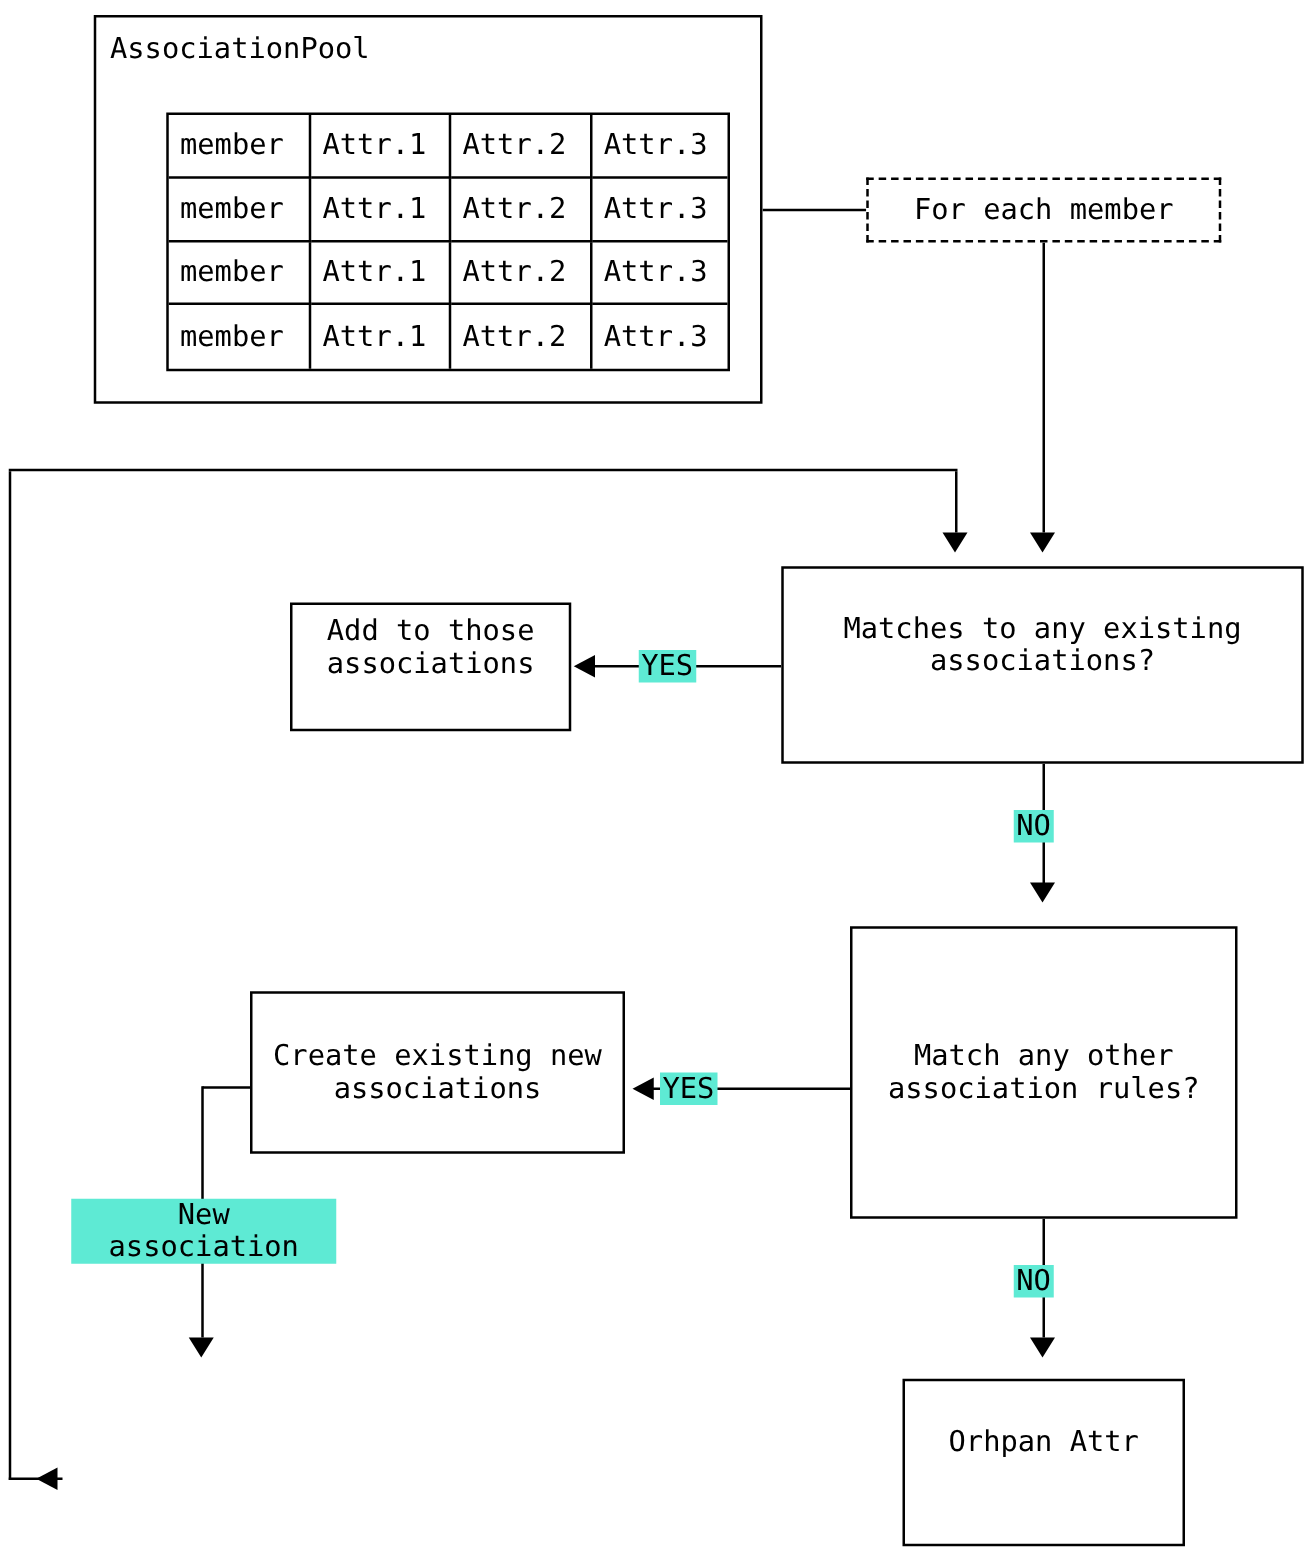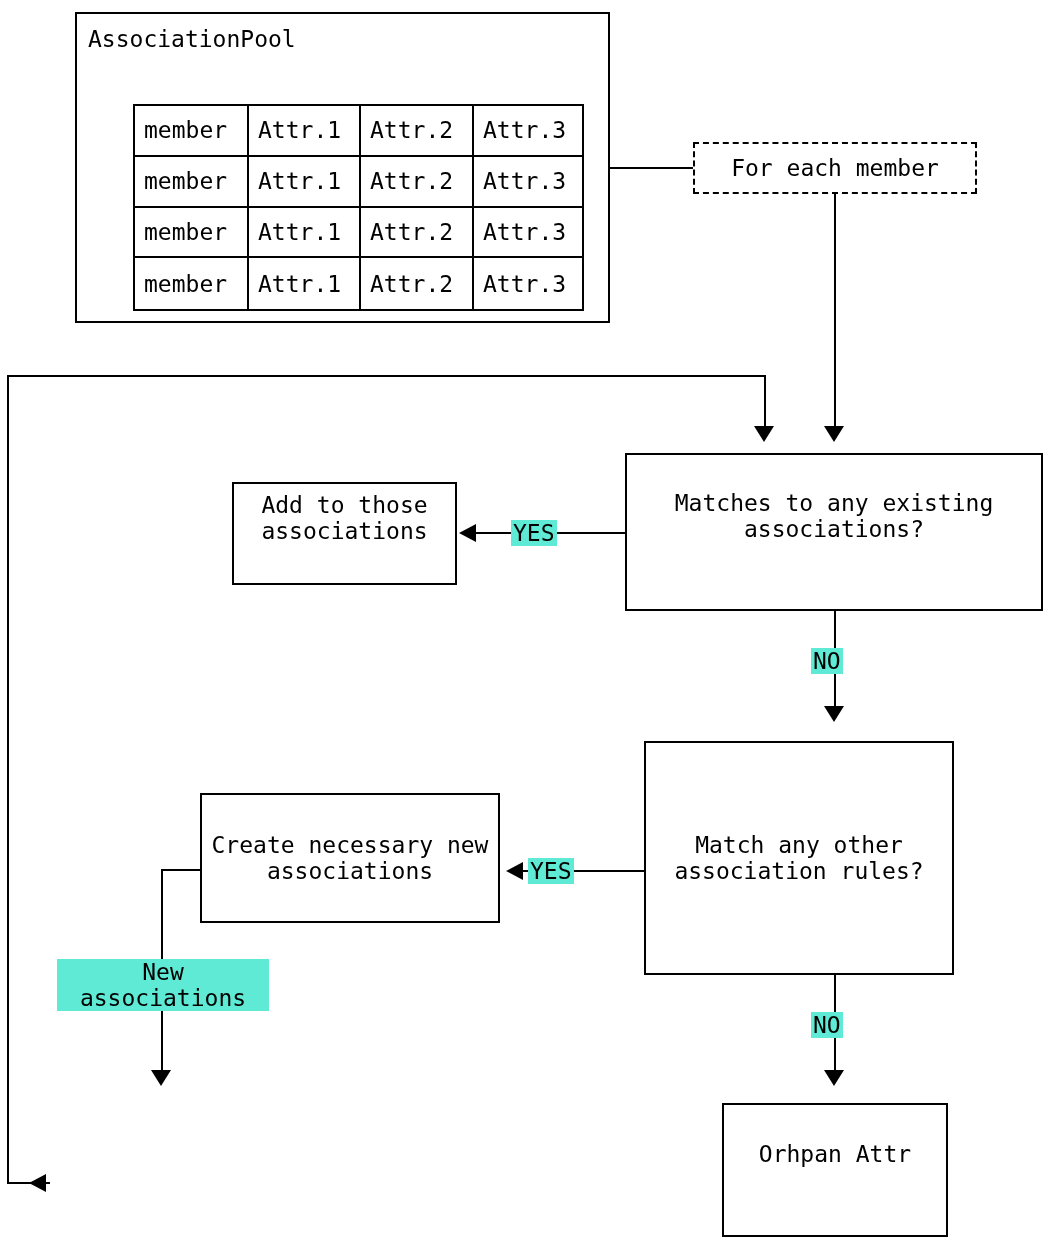--- a/index.html
+++ b/index.html
@@ -20,21 +20,21 @@
   .hline{height:2px}
   .vline{width:2px}
   .arr-down,.arr-left{position:absolute;width:0;height:0;z-index:3}
   .arr-down{border-left:10px solid transparent;border-right:10px solid transparent;border-top:16px solid #000}
   .arr-left{border-top:9px solid transparent;border-bottom:9px solid transparent;border-right:17px solid #000}
   .edge-label{position:absolute;background:#5eead4;padding:0 2px;text-align:center;white-space:pre-line;z-index:4}
   #pool-title{position:absolute;left:11px;top:12px}
   #member-table{
     position:absolute;box-sizing:border-box;left:56px;top:76px;width:451px;height:207px;
     border:2px solid #000;display:grid;
-    grid-template-columns:114px 112px 113px 1fr;grid-template-rows:repeat(4,1fr);margin-top:14px;
+    grid-template-columns:114px 112px 113px 1fr;grid-template-rows:repeat(4,1fr);
   }
   .cell{box-sizing:border-box;border-right:2px solid #000;border-bottom:2px solid #000;display:flex;align-items:center;padding-left:9px}
   .cell:nth-child(4n){border-right:none}
   .cell:nth-child(n+13){border-bottom:none}
 </style>
 </head>
 <body>
 
 <div id="canvas">
 
@@ -67,27 +67,27 @@
 
   <div class="box dashed" style="left:693px;top:142px;width:284px;height:52px">
     <span>For each member</span>
   </div>
 
   <div class="box pad-b" style="left:232px;top:482px;width:225px;height:103px">
     <span>Add to those
 associations</span>
   </div>
 
-  <div class="box" style="left:644px;top:741px;width:310px;height:234px">
+  <div class="box" style="left:680px;top:741px;width:310px;height:234px">
     <span>Match any other
 association rules?</span>
   </div>
 
   <div class="box" style="left:200px;top:793px;width:300px;height:130px">
-    <span>Create necessary new
+    <span>Create existing new
 associations</span>
   </div>
 
 
   <div class="box pad-b" style="left:722px;top:1103px;width:226px;height:134px">
     <span>Orhpan Attr</span>
   </div>
 
   <div class="hline" style="left:610px;top:167px;width:83px"></div>
 
@@ -109,20 +109,20 @@
   <div class="edge-label" style="left:811px;top:648px">NO</div>
   <div class="arr-down" style="left:824px;top:706px"></div>
 
   <div class="hline" style="left:517px;top:870px;width:163px"></div>
   <div class="arr-left" style="left:506px;top:862px"></div>
   <div class="edge-label" style="left:528px;top:858px">YES</div>
 
   <div class="hline" style="left:162px;top:869px;width:38px"></div>
   <div class="vline" style="left:161px;top:869px;height:201px"></div>
   <div class="edge-label" style="left:57px;top:959px;width:208px">New
-associations</div>
+association</div>
   <div class="arr-down" style="left:151px;top:1070px"></div>
 
   <div class="vline" style="left:834px;top:975px;height:95px"></div>
   <div class="edge-label" style="left:811px;top:1012px">NO</div>
   <div class="arr-down" style="left:824px;top:1070px"></div>
 
 </div>
 
 </body></html>

